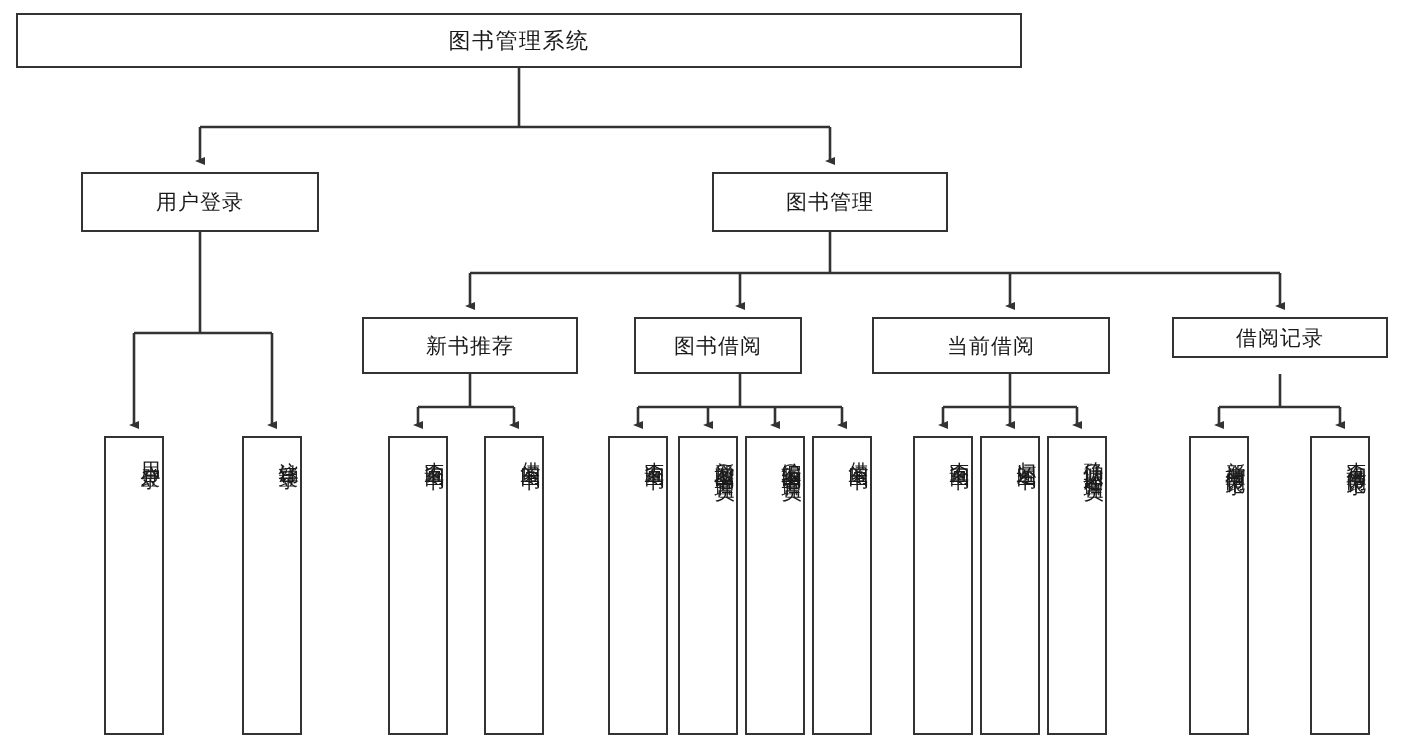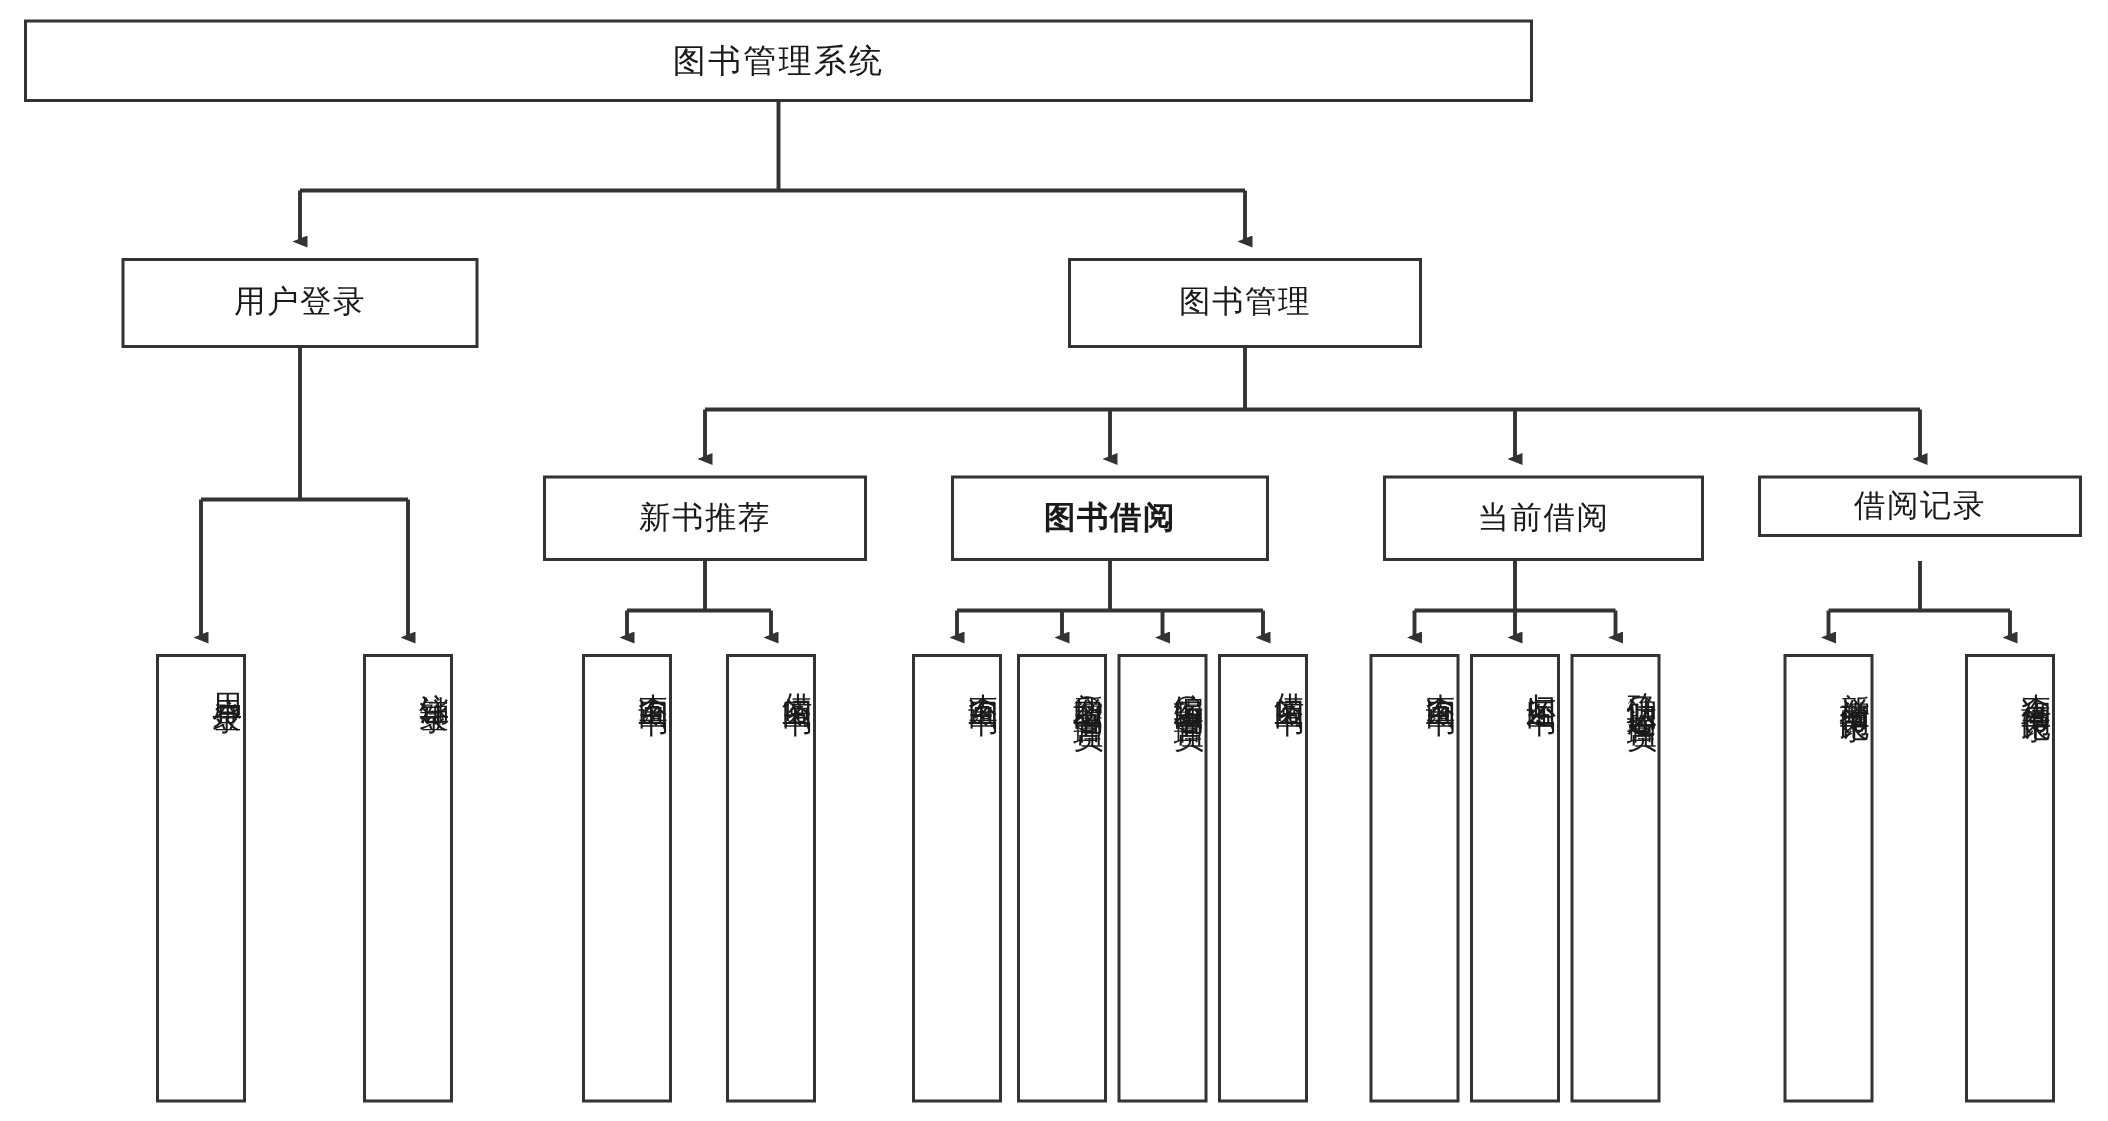--- a/index.html
+++ b/index.html
@@ -135,24 +135,24 @@
   <div class="node horiz" style="left:81px; top:172px; width:238px; height:60px;">
     <span>用户登录</span>
   </div>
   <div class="node horiz" style="left:362px; top:317px; width:216px; height:57px;">
     <span>新书推荐</span>
   </div>
 
   <div class="node horiz" style="left:712px; top:172px; width:236px; height:60px;">
     <span>图书管理</span>
   </div>
-  <div class="node horiz" style="left:634px; top:317px; width:212px; height:57px;font-weight:bold;">
+  <div class="node horiz" style="left:634px; top:317px; width:168px; height:57px;">
     <span>图书借阅</span>
   </div>
-  <div class="node horiz" style="left:922px; top:317px; width:214px; height:57px;">
+  <div class="node horiz" style="left:872px; top:317px; width:238px; height:57px;">
     <span>当前借阅</span>
   </div>
   <div class="node horiz" style="left:1172px; top:317px; width:216px; height:41px;">
     <span>借阅记录</span>
   </div>
 
   <div class="node vert" style="left:104px; top:436px; width:60px; height:299px;">
     <span class="vlabel">用户登录</span>
   </div>
   <div class="node vert" style="left:242px; top:436px; width:60px; height:299px;">

